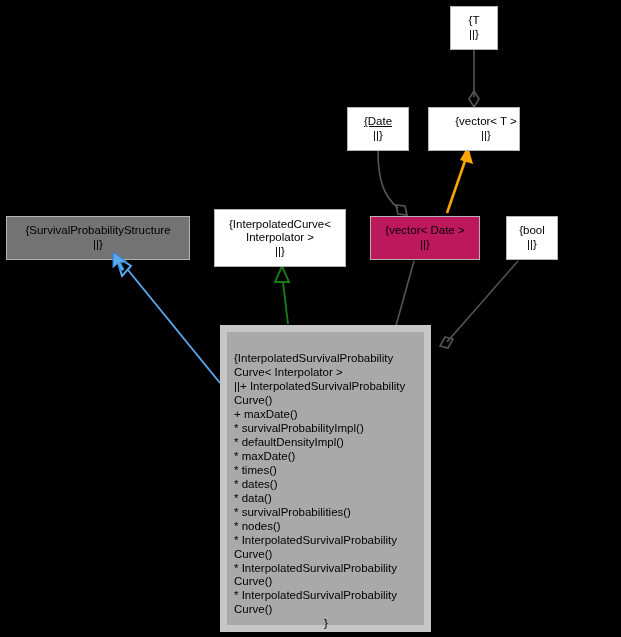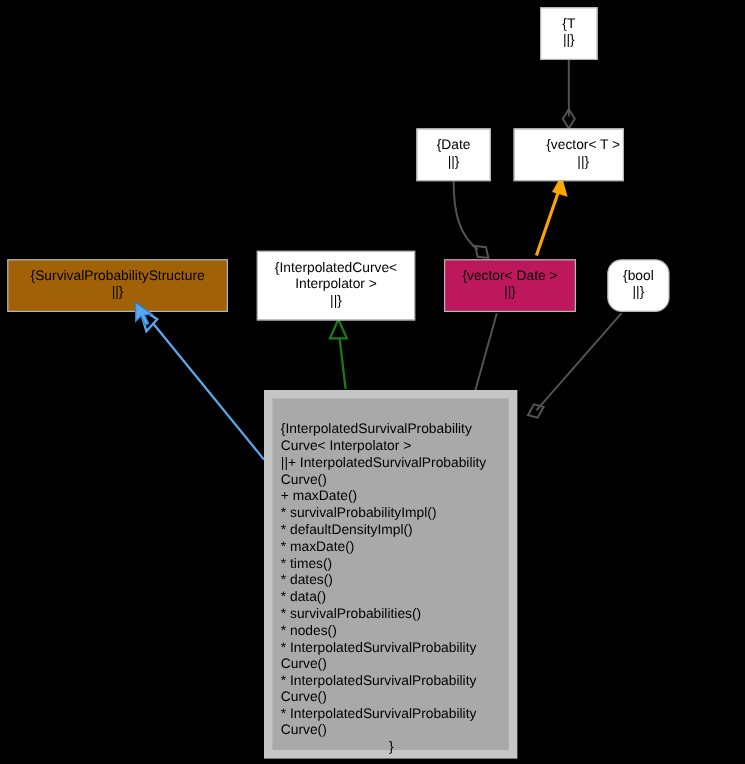--- a/index.html
+++ b/index.html
@@ -70,47 +70,47 @@
       <line x1="288" y1="324" x2="283" y2="282" stroke="#1a7a1a" stroke-width="1.9"></line>
       <polygon points="282,266 289,282 275,282" fill="none" stroke="#1a7a1a" stroke-width="1.9"></polygon>
     </g>
   </svg>
 
   <div class="node node-plain" style="left: 450px; top: 6px; width: 48px; height: 44px; background: rgb(255, 255, 255); border-color: rgb(180, 180, 180);">
     <span class="ntext">{T
 ||}</span>
   </div>
 
-  <div class="node node-plain" style="left: 347px; top: 107px; width: 62px; height: 44px; background: rgb(255, 255, 255); border-color: rgb(180, 180, 180);">
+  <div class="node node-plain" style="left: 347px; top: 107px; width: 62px; height: 44px; background: rgb(255, 255, 255); border-color: rgb(180, 180, 180); text-decoration: underline;">
     <span class="ntext">{Date
 ||}</span>
   </div>
 
   <div class="node node-plain" style="left: 428px; top: 107px; width: 92px; height: 44px; background: rgb(255, 255, 255); border-color: rgb(180, 180, 180); padding-left: 24px;">
     <span class="ntext">{vector&lt; T &gt;
 ||}</span>
   </div>
 
-  <div class="node node-plain" style="left: 6px; top: 216px; width: 184px; height: 44px; background: #a16207; border-color: rgb(180, 180, 180);">
+  <div class="node node-plain" style="left: 6px; top: 216px; width: 184px; height: 44px; background: #737373; border-color: rgb(180, 180, 180);">
     <span class="ntext">{SurvivalProbabilityStructure
 ||}</span>
   </div>
 
   <div class="node node-plain" style="left: 214px; top: 209px; width: 132px; height: 58px; background: rgb(255, 255, 255); border-color: rgb(180, 180, 180);">
     <span class="ntext">{InterpolatedCurve&lt;
 Interpolator &gt;
 ||}</span>
   </div>
 
   <div class="node node-plain" style="left: 370px; top: 216px; width: 110px; height: 44px; background: #be185d; border-color: rgb(180, 180, 180);">
     <span class="ntext">{vector&lt; Date &gt;
 ||}</span>
   </div>
 
-  <div class="node node-plain" style="left: 506px; top: 216px; width: 52px; height: 44px; background: rgb(255, 255, 255); border-color: rgb(180, 180, 180); border-radius: 12px;">
+  <div class="node node-plain" style="left: 506px; top: 216px; width: 52px; height: 44px; background: rgb(255, 255, 255); border-color: rgb(180, 180, 180);">
     <span class="ntext">{bool
 ||}</span>
   </div>
 
   <div class="node node-main" style="left: 220px; top: 325px; width: 211px; height: 307px; background: rgb(169, 169, 169); border-color: rgb(198, 198, 198);">
     <div class="ntext">
       <span id="main-title">{InterpolatedSurvivalProbability
         Curve&lt; Interpolator &gt;
 </span><span id="main-members">||+ InterpolatedSurvivalProbability
 Curve()

